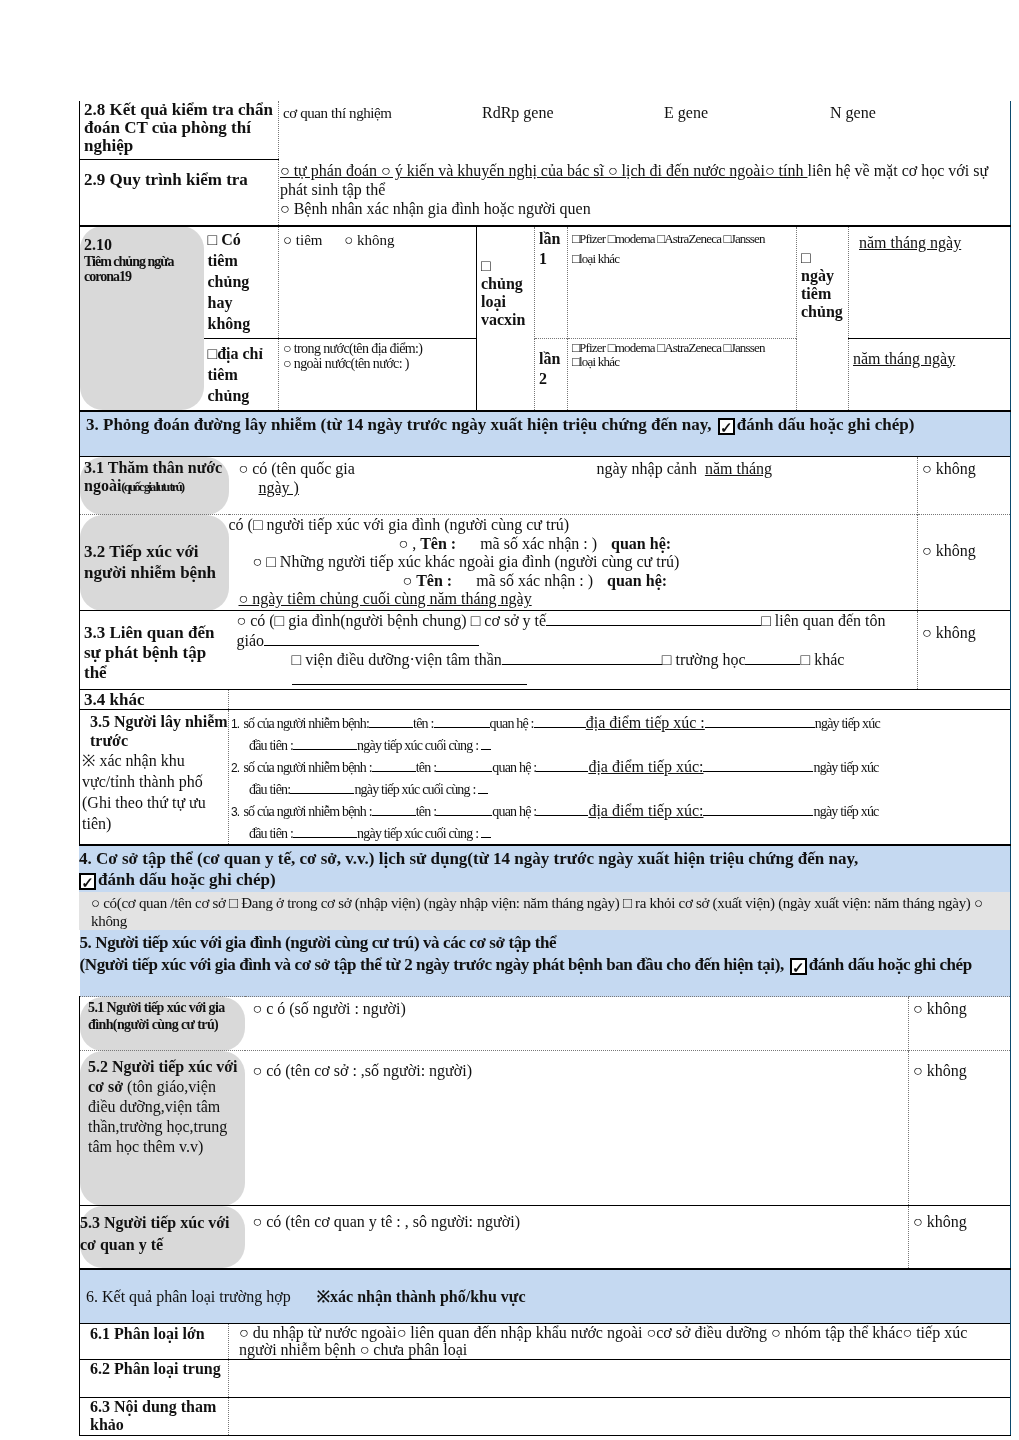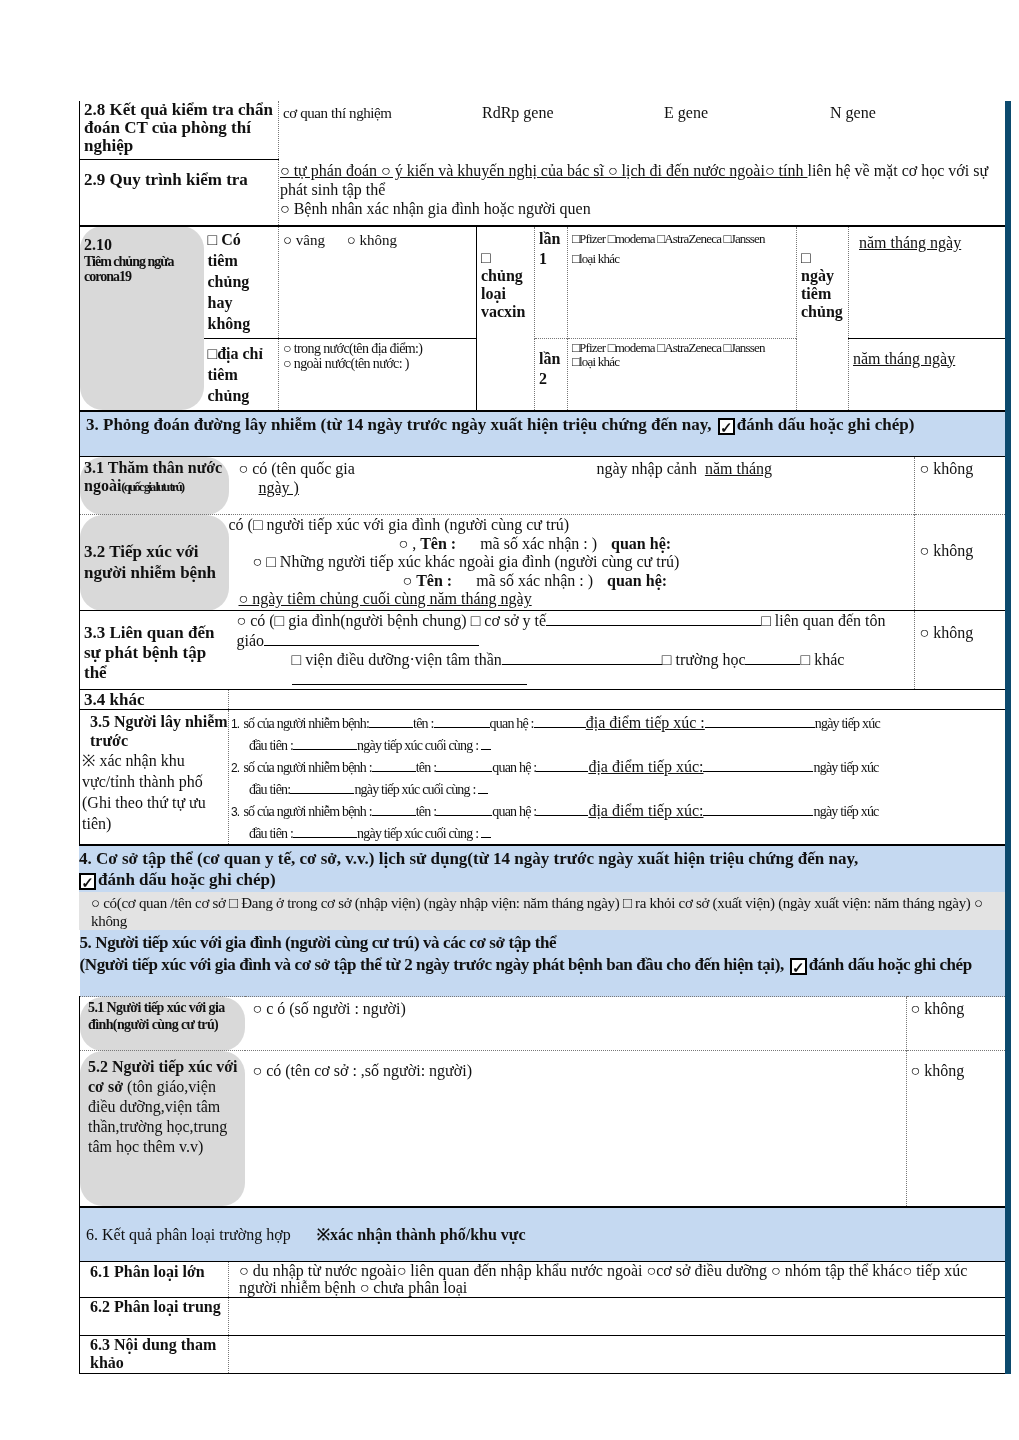--- a/index.html
+++ b/index.html
@@ -6,21 +6,21 @@
   body { width: 1019px; height: 1440px; position: relative; overflow: hidden;
          font-family: "Liberation Serif", "DejaVu Serif", serif; color: #111; }
   .page { position: absolute; left: 79px; top: 101px; width: 932px; }
   table { border-collapse: collapse; width: 100%; table-layout: fixed; }
   td { vertical-align: top; padding: 0 4px; font-size: 16px; line-height: 19px; }
   .b { font-weight: bold; }
   .gray { background: #d9d9d9; border-radius: 23px; }
   .blue { background: #c5d9f1; }
   .lgray { background: #e3e3e3; }
   .solid-l { border-left: 1px solid #000; }
-  .solid-r { border-right: 6px solid #0c4a6e; }
+  .solid-r { border-right: 1px solid #0c4a6e; }
   .solid-t { border-top: 1px solid #000; }
   .solid-b { border-bottom: 1px solid #000; }
   .dot-l { border-left: 1px dotted #777; }
   .dot-r { border-right: 1px dotted #777; }
   .dot-t { border-top: 1px dotted #777; }
   .thick-t { border-top: 2px solid #000; }
   .ul { text-decoration: underline; }
   .small { font-size: 14px; line-height: 15px; letter-spacing: -0.6px; }
   .tiny { font-size: 13px; line-height: 14px; letter-spacing: -0.8px; }
   .cond { letter-spacing: -0.4px; }
@@ -72,24 +72,24 @@
         <col>
     </colgroup>
     <tbody>
         <tr style="height:112px">
       <td rowspan="2" class="gray solid-l b" style="padding-top:8px;">
         <div style="font-size:16px;">2.10</div>
         <div class="small" style="letter-spacing:-1px;">Tiêm chủng ngừa corona19</div>
       </td>
       <td class="b dot-r" style="line-height:21px;padding-top:2px;">□ Có tiêm chủng hay không</td>
       <td class="dot-r" style="padding-top:4px;font-size:15px;">
-        <span style="margin-right:18px;">○ vâng</span>
+        <span style="margin-right:18px;">○ tiêm</span>
         <span>○ không</span>
       </td>
-      <td rowspan="2" class="b solid-l dot-r" style="padding-top:22px;line-height:18px;">□ chủng loại vacxin</td>
+      <td rowspan="2" class="b solid-l dot-r" style="padding-top:30px;line-height:18px;">□ chủng loại vacxin</td>
       <td class="b dot-r" style="padding-top:2px;line-height:20px;">lần 1</td>
       <td class="dot-r tiny" style="padding-top:2px;line-height:20px;">
         <div>□Pfizer □modema □AstraZeneca □Janssen</div>
         <div>□loại khác</div>
       </td>
       <td rowspan="2" class="b dot-r" style="padding-top:22px;line-height:18px;">□ ngày tiêm chủng</td>
       <td class="solid-r" style="padding-top:6px;padding-left:10px;">
         <span class="ul">năm tháng ngày</span>
       </td>
     </tr>
@@ -231,20 +231,27 @@
       <td class="dot-t" style="padding-top:2px;padding-left:8px;">○  c ó   (số người :       người)</td>
       <td class="dot-t dot-l solid-r" style="padding-top:2px;">○  không</td>
     </tr>
     <tr style="height:155px">
       <td class="gray solid-l dot-t" style="padding:6px 4px 0 8px;line-height:20px;">
         <span class="b">5.2 Người tiếp xúc với cơ sở</span><span> (tôn giáo,viện điều dưỡng,viện tâm thần,trường học,trung tâm học thêm v.v)</span>
       </td>
       <td class="dot-t" style="padding-top:10px;padding-left:8px;">○  có (tên cơ sở :                    ,số người:  người)</td>
       <td class="dot-t dot-l solid-r" style="padding-top:10px;">○  không</td>
     </tr>
+    <tr style="height:62px">
+      <td class="gray solid-l solid-t" style="padding:6px 4px 0 0;line-height:22px;">
+        <span class="b">5.3 Người tiếp xúc với cơ quan y tế</span>
+      </td>
+      <td class="solid-t" style="padding-top:6px;padding-left:8px;">○  có (tên cơ quan y tê :            , sô người: người)</td>
+      <td class="solid-t dot-l solid-r" style="padding-top:6px;">○  không</td>
+    </tr>
   </tbody>
     </table>
 
   <table class="thick-t" style="margin-top:0;">
     <colgroup>
         <col style="width:149px">
         <col>
       </colgroup>
     <tbody>
         <tr>

